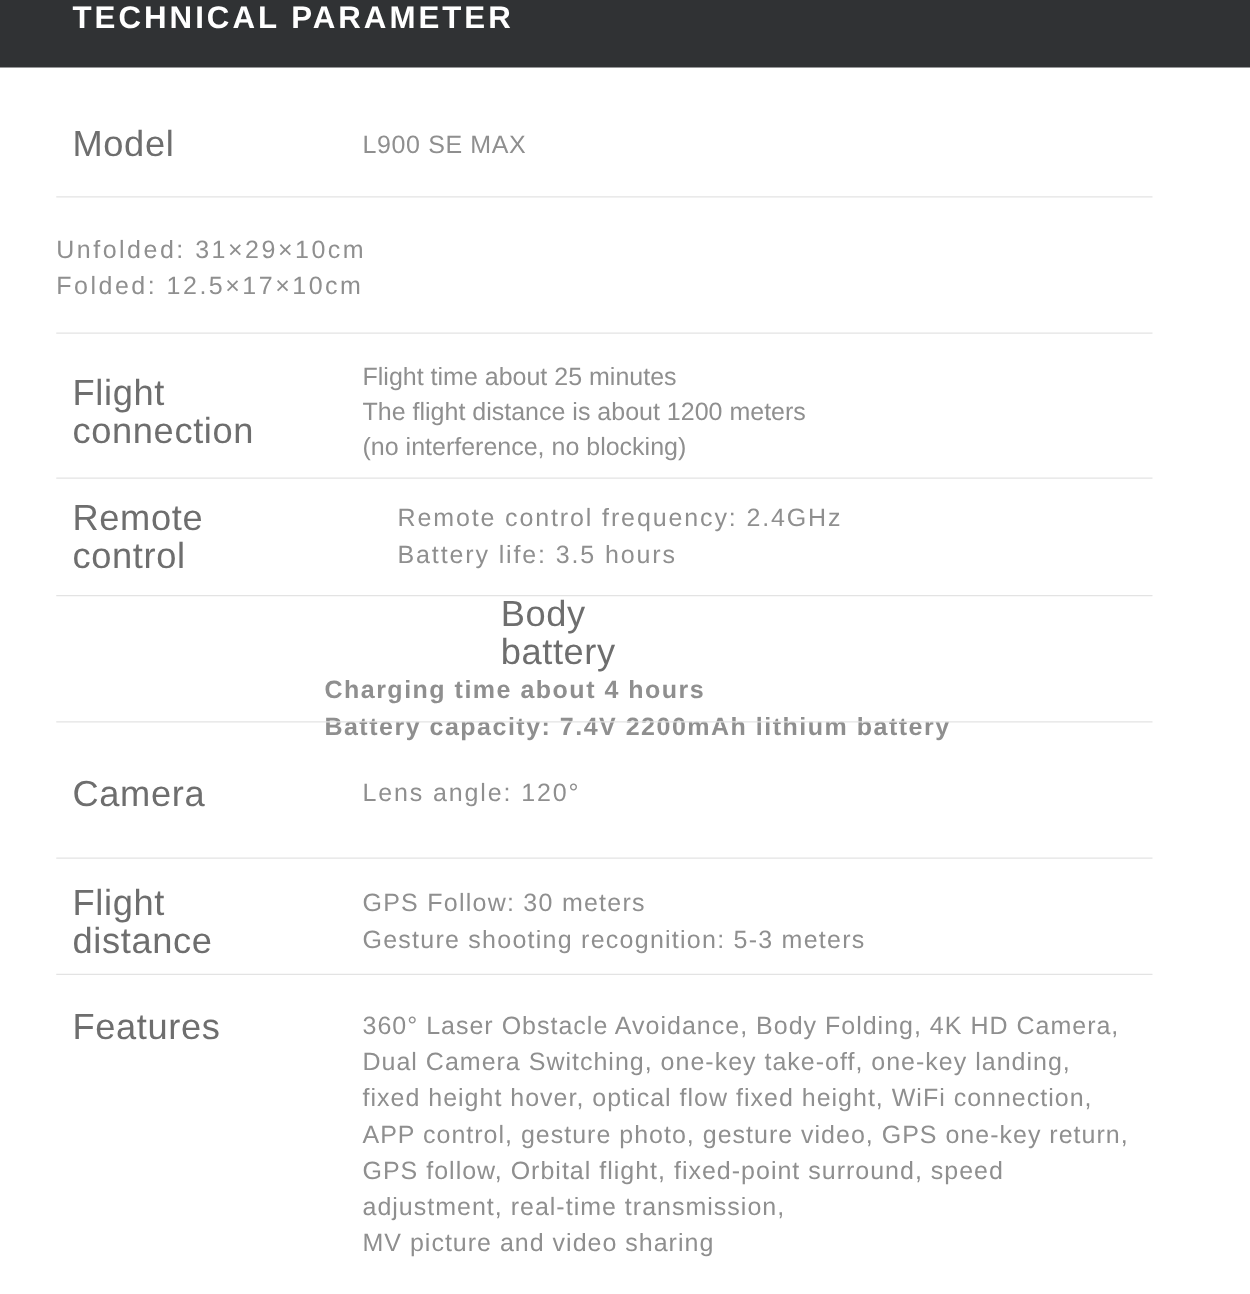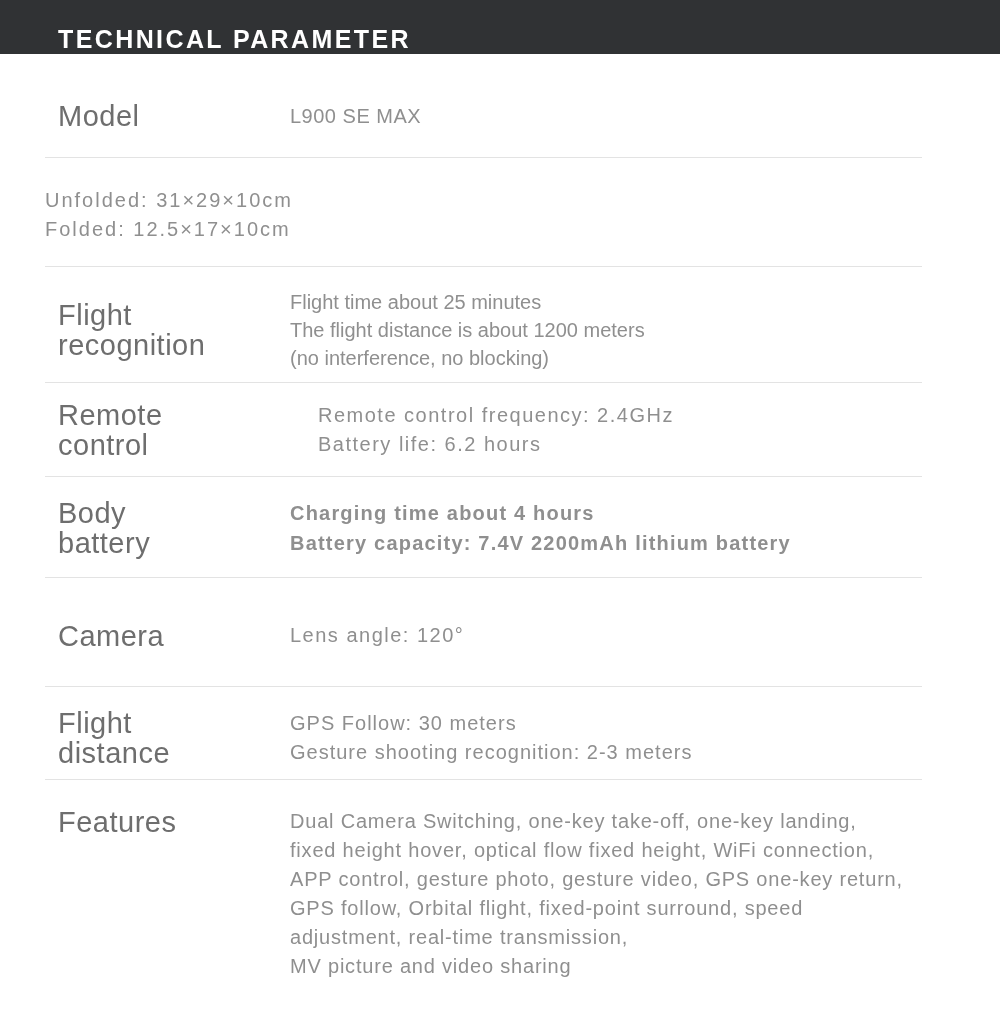--- a/index.html
+++ b/index.html
@@ -15,21 +15,21 @@
     width:1000px;
     background: var(--page-bg);
     font-family: "Liberation Sans", "DejaVu Sans", sans-serif;
   }
   .page { width:1000px; height:1035px; overflow:hidden; background:var(--page-bg); }
 
   .header {
     height:54px;
     background: var(--header-bg);
     display:flex;
-    align-items:flex-end;
+    align-items:flex-start;
   }
   .header h1 {
     margin-left:58px;
     font-size:25px;
     font-weight:bold;
     letter-spacing:2.4px;
     color: var(--header-text);
   }
 
   .spec-table { width:1000px;border-radius:16px; }
@@ -68,21 +68,21 @@
 
   .row-size             { height:109px; padding-top:4px; }
   .row-size .value      { letter-spacing:2px; }
 
   .row-flight-performance        { height:116px; padding-top:10px; }
   .row-flight-performance .value { letter-spacing:0; line-height:28px; }
 
   .row-remote-control        { height:94px; padding-top:0;gap:28px; }
   .row-remote-control .value { letter-spacing:1.5px; }
 
-  .row-body-battery        { height:101px; padding-top:0; }
+  .row-body-battery        { height:101px; padding-top:0;flex-direction:column; }
   .row-body-battery .value { letter-spacing:1.2px; line-height:30px;font-weight:bold; }
 
   .row-camera        { height:109px; padding-top:6px;justify-content:flex-end; }
   .row-camera .value { letter-spacing:1.5px; }
 
   .row-flight-distance        { height:93px; padding-top:8px; }
   .row-flight-distance .value { letter-spacing:1px; }
 
   .row-product-features        { height:255px; align-items:flex-start; padding-top:27px; }
   .row-product-features .value { letter-spacing:0.8px; }
@@ -112,38 +112,38 @@
       <div class="value">
           <div class="line">Unfolded: 31×29×10cm</div>
           <div class="line">Folded: 12.5×17×10cm</div>
         </div>
       <div class="divider"></div>
     </div>
 
     <div class="row row-flight-performance">
       <div class="label">
           <div class="line">Flight</div>
-          <div class="line">recognition</div>
+          <div class="line">connection</div>
         </div>
       <div class="value">
           <div class="line">Flight time about 25 minutes</div>
           <div class="line">The flight distance is about 1200 meters</div>
           <div class="line">(no interference, no blocking)</div>
         </div>
       <div class="divider"></div>
     </div>
 
     <div class="row row-remote-control">
       <div class="label">
           <div class="line">Remote</div>
           <div class="line">control</div>
         </div>
       <div class="value">
           <div class="line">Remote control frequency: 2.4GHz</div>
-          <div class="line">Battery life: 6.2 hours</div>
+          <div class="line">Battery life: 3.5 hours</div>
         </div>
       <div class="divider"></div>
     </div>
 
     <div class="row row-body-battery">
       <div class="label">
           <div class="line">Body</div>
           <div class="line">battery</div>
         </div>
       <div class="value">
@@ -163,30 +163,31 @@
       <div class="divider"></div>
     </div>
 
     <div class="row row-flight-distance">
       <div class="label">
           <div class="line">Flight</div>
           <div class="line">distance</div>
         </div>
       <div class="value">
           <div class="line">GPS Follow: 30 meters</div>
-          <div class="line">Gesture shooting recognition: 2-3 meters</div>
+          <div class="line">Gesture shooting recognition: 5-3 meters</div>
         </div>
       <div class="divider"></div>
     </div>
 
     <div class="row row-product-features">
       <div class="label">
           <div class="line">Features</div>
         </div>
       <div class="value">
+          <div class="line">360° Laser Obstacle Avoidance, Body Folding, 4K HD Camera,</div>
           <div class="line">Dual Camera Switching, one-key take-off, one-key landing,</div>
           <div class="line">fixed height hover, optical flow fixed height, WiFi connection,</div>
           <div class="line">APP control, gesture photo, gesture video, GPS one-key return,</div>
           <div class="line">GPS follow, Orbital flight, fixed-point surround, speed</div>
           <div class="line">adjustment, real-time transmission,</div>
           <div class="line">MV picture and video sharing</div>
         </div>
     </div>
 
   </div>

